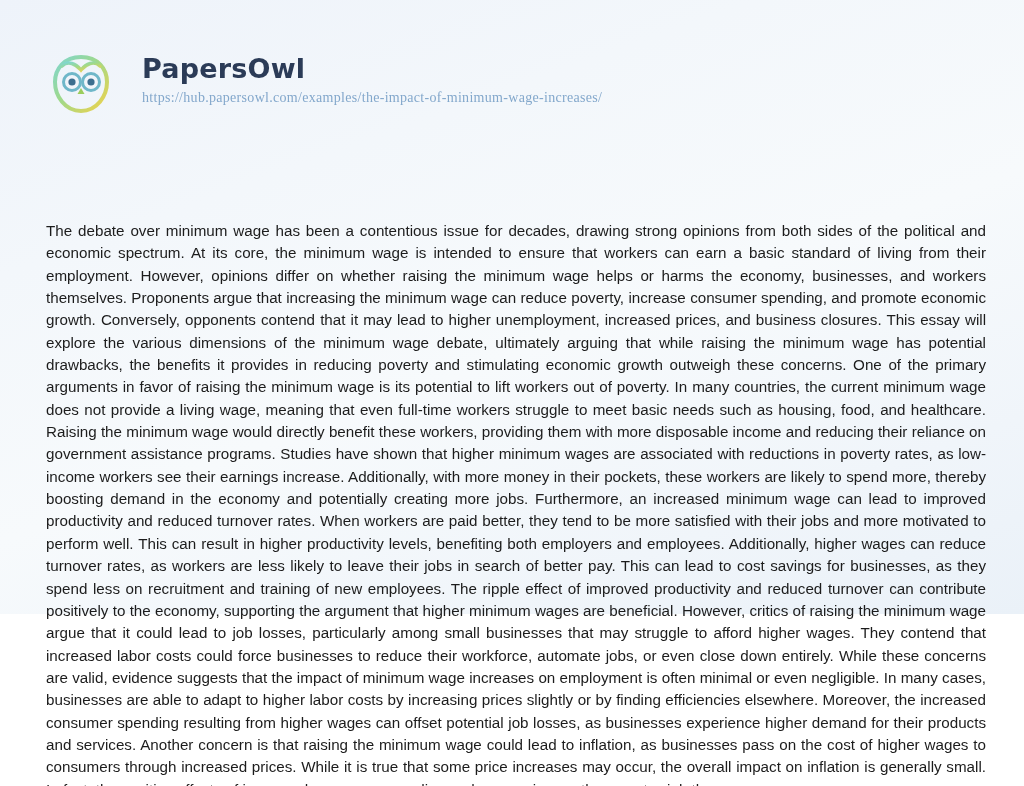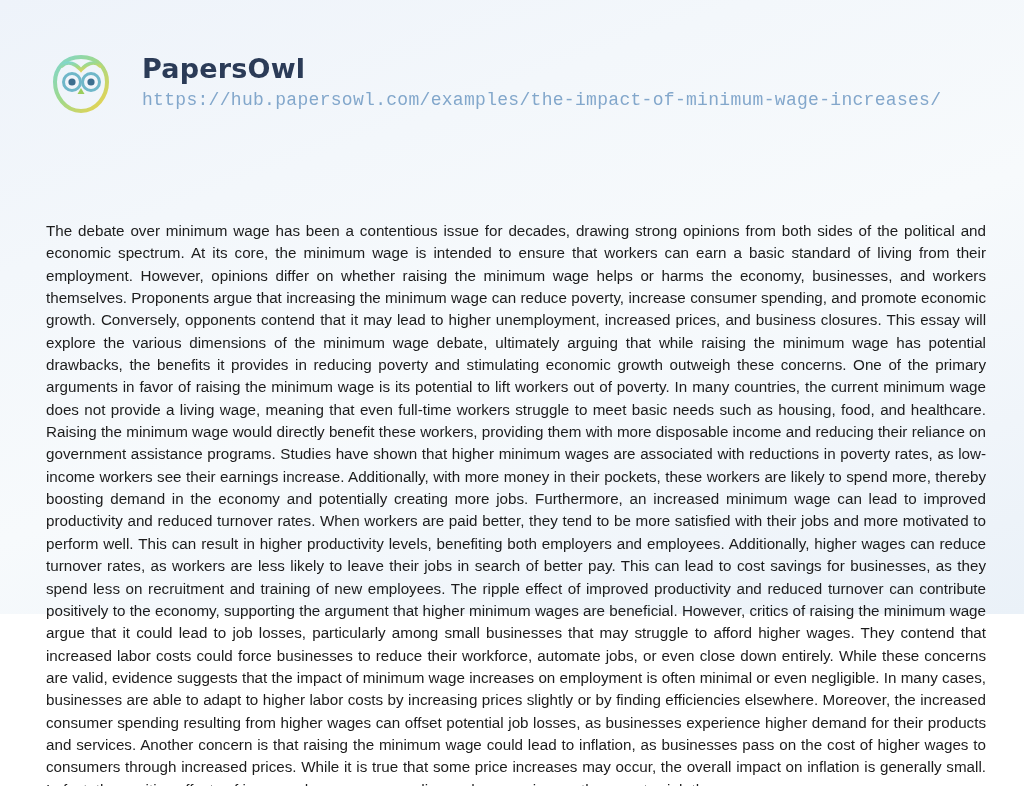--- a/index.html
+++ b/index.html
@@ -53,24 +53,24 @@
   .brand-name {
     font-size: 27px;
     font-weight: bold;
     color: #2b3b57;
     letter-spacing: 0.2px;
     line-height: 1.1;
     margin: 0 0 6px 0;
     font-family: "DejaVu Sans", sans-serif;
   }
   .brand-url {
-    font-size: 18px;
+    font-size: 14px;
     color: #7da3c9;
     letter-spacing: 0.3px;
-    font-family: Liberation Mono, monospace;
+    font-family: Liberation Serif, serif;
     opacity: 0.95;
   }
   .doc-title {
     position: absolute;
     left: 28px;
     top: 148px;
     font-size: 29px;
     color: #33373b;
     font-family: "DejaVu Sans", sans-serif;
     font-weight: normal;

